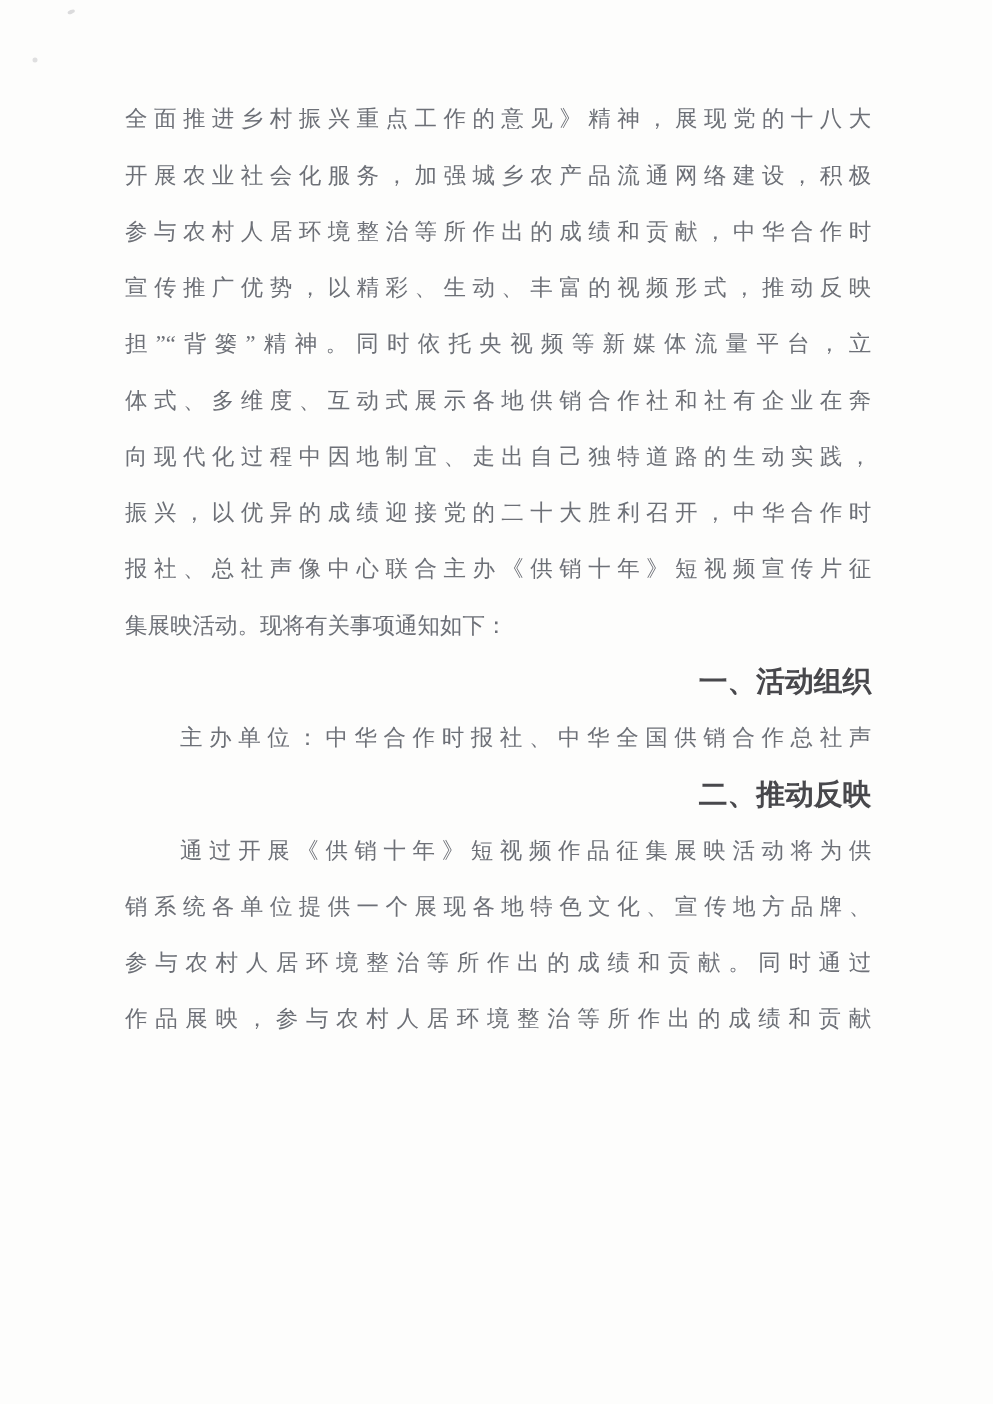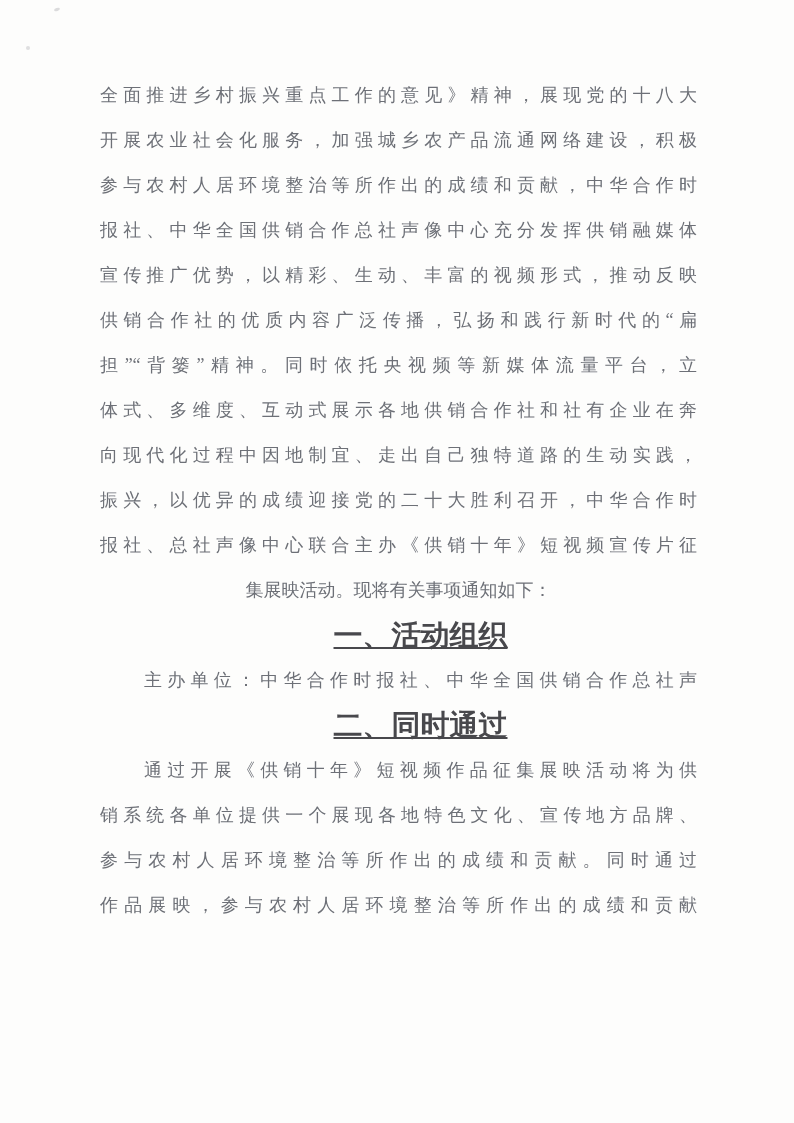--- a/index.html
+++ b/index.html
@@ -26,33 +26,32 @@
     line-height: 45px;
     font-size: 18px;
     color: #6d7077;
     letter-spacing: 0;
   }
   .just {
     text-align: justify;
     text-align-last: justify;
   }
   .left {
-    text-align: center;
+    text-align: left;
   }
   .indent {
     text-indent: 44px;
   }
   .head {
     font-family: "Liberation Sans", sans-serif;
     font-weight: 700;
-    font-size: 29px;
+    font-size: 23px;
     color: #48484c;
     text-indent: 44px;
-    text-align: center;
-    text-decoration: underline;
+    text-align: right;
   }
   
   .speck {
     position: absolute;
     background: #9a9aa0;
     border-radius: 50%;
   }
   .speck.s1 { left: 54px; top: 8px;  width: 6px; height: 3px; opacity: 0.35; transform: rotate(-20deg); }
   .speck.s2 { left: 26px; top: 46px; width: 4px; height: 4px; opacity: 0.30; }
 </style>
@@ -61,31 +60,29 @@
 
 <div class="page">
 
   <div class="speck s1"></div>
   <div class="speck s2"></div>
 
   <div class="text-block">
     <div class="ln just">全面推进乡村振兴重点工作的意见》精神，展现党的十八大</div>
     <div class="ln just">开展农业社会化服务，加强城乡农产品流通网络建设，积极</div>
     <div class="ln just">参与农村人居环境整治等所作出的成绩和贡献，中华合作时</div>
-    <div class="ln just">报社、中华全国供销合作总社声像中心充分发挥供销融媒体</div>
     <div class="ln just">宣传推广优势，以精彩、生动、丰富的视频形式，推动反映</div>
-    <div class="ln just">供销合作社的优质内容广泛传播，弘扬和践行新时代的“扁</div>
     <div class="ln just">担”“背篓”精神。同时依托央视频等新媒体流量平台，立</div>
     <div class="ln just">体式、多维度、互动式展示各地供销合作社和社有企业在奔</div>
     <div class="ln just">向现代化过程中因地制宜、走出自己独特道路的生动实践，</div>
     <div class="ln just">振兴，以优异的成绩迎接党的二十大胜利召开，中华合作时</div>
     <div class="ln just">报社、总社声像中心联合主办《供销十年》短视频宣传片征</div>
     <div class="ln left">集展映活动。现将有关事项通知如下：</div>
     <div class="ln head">一、活动组织</div>
     <div class="ln just indent">主办单位：中华合作时报社、中华全国供销合作总社声</div>
-    <div class="ln head">二、同时通过</div>
+    <div class="ln head">二、推动反映</div>
     <div class="ln just indent">通过开展《供销十年》短视频作品征集展映活动将为供</div>
     <div class="ln just">销系统各单位提供一个展现各地特色文化、宣传地方品牌、</div>
     <div class="ln just">参与农村人居环境整治等所作出的成绩和贡献。同时通过</div>
     <div class="ln just">作品展映，参与农村人居环境整治等所作出的成绩和贡献</div>
   </div>
 
 </div>
 
 </body></html>

